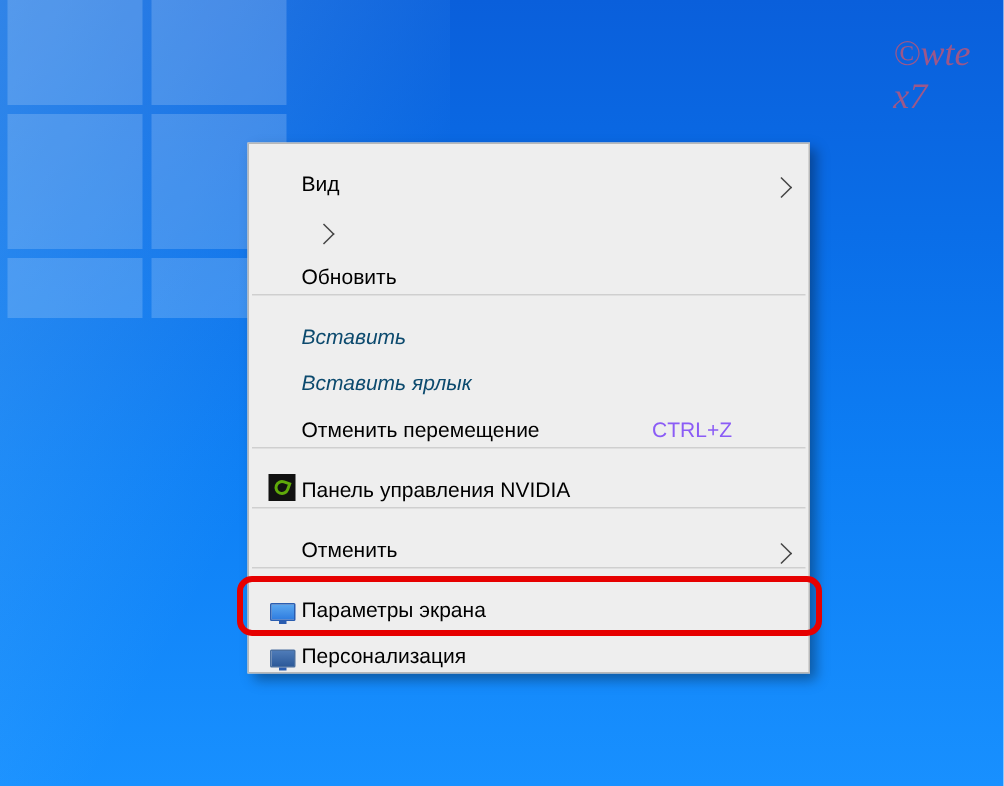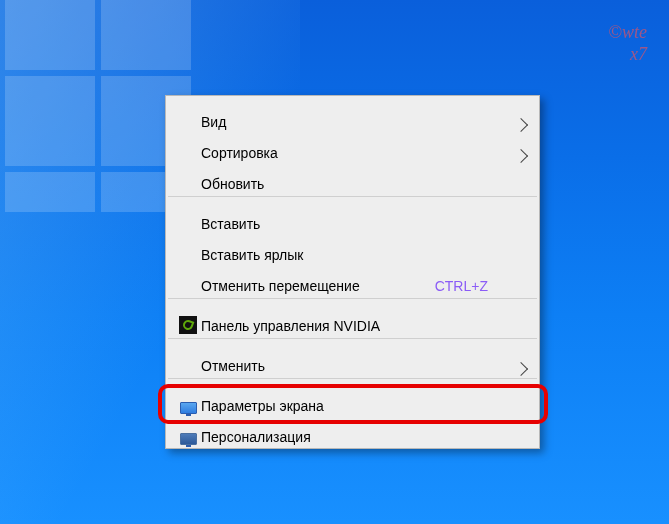--- a/index.html
+++ b/index.html
@@ -32,23 +32,23 @@
     }
     .tile {
       background: rgba(255,255,255,0.18);
     }
     .watermark {
       position: absolute;
       top: 22px;
       right: 22px;
       color: rgba(255,80,80,0.6);
       font-style: italic;
-      font-size: 18px;
+      font-size: 24px;
       font-family: cursive;
-      text-align: right;
+      text-align: left;
       line-height: 1.2;
       user-select: none;
     }
     .context-menu {
       position: absolute;
       top: 95px;
       left: 165px;
       width: 375px;
       background: #eeeeee;
       border: 1px solid #b8b8b8;
@@ -56,21 +56,21 @@
       padding: 3px 1px;
     }
     .menu-item {
       display: flex;
       align-items: flex-end;
       height: 31px;
       padding: 0 12px 0 8px;
       color: #000;
       position: relative;
     }
-    .menu-item.disabled { color: #000000; }
+    .menu-item.disabled { color: #0c4a6e; font-style: italic; }
     .icon-slot {
       width: 26px;
       display: flex;
       align-items: center;
       justify-content: center;
       flex-shrink: 0;
     }
     .label-slot { flex: 1; }
     .shortcut-slot { margin-left: auto; color: #8b5cf6; padding-right: 18px;}
     .arrow-slot {
@@ -152,21 +152,20 @@
   <div class="menu-item">
     <span class="icon-slot"></span>
     <span class="label-slot">Вид</span>
     <span class="arrow-slot">
         <span class="chevron"></span>
       </span>
   </div>
 
   <div class="menu-item">
     <span class="icon-slot"></span>
-    <span class="label-slot">Сортировка</span>
     <span class="arrow-slot">
         <span class="chevron"></span>
       </span>
   </div>
 
   <div class="menu-item">
     <span class="icon-slot"></span>
     <span class="label-slot">Обновить</span>
     <span class="arrow-slot"></span>
   </div>

